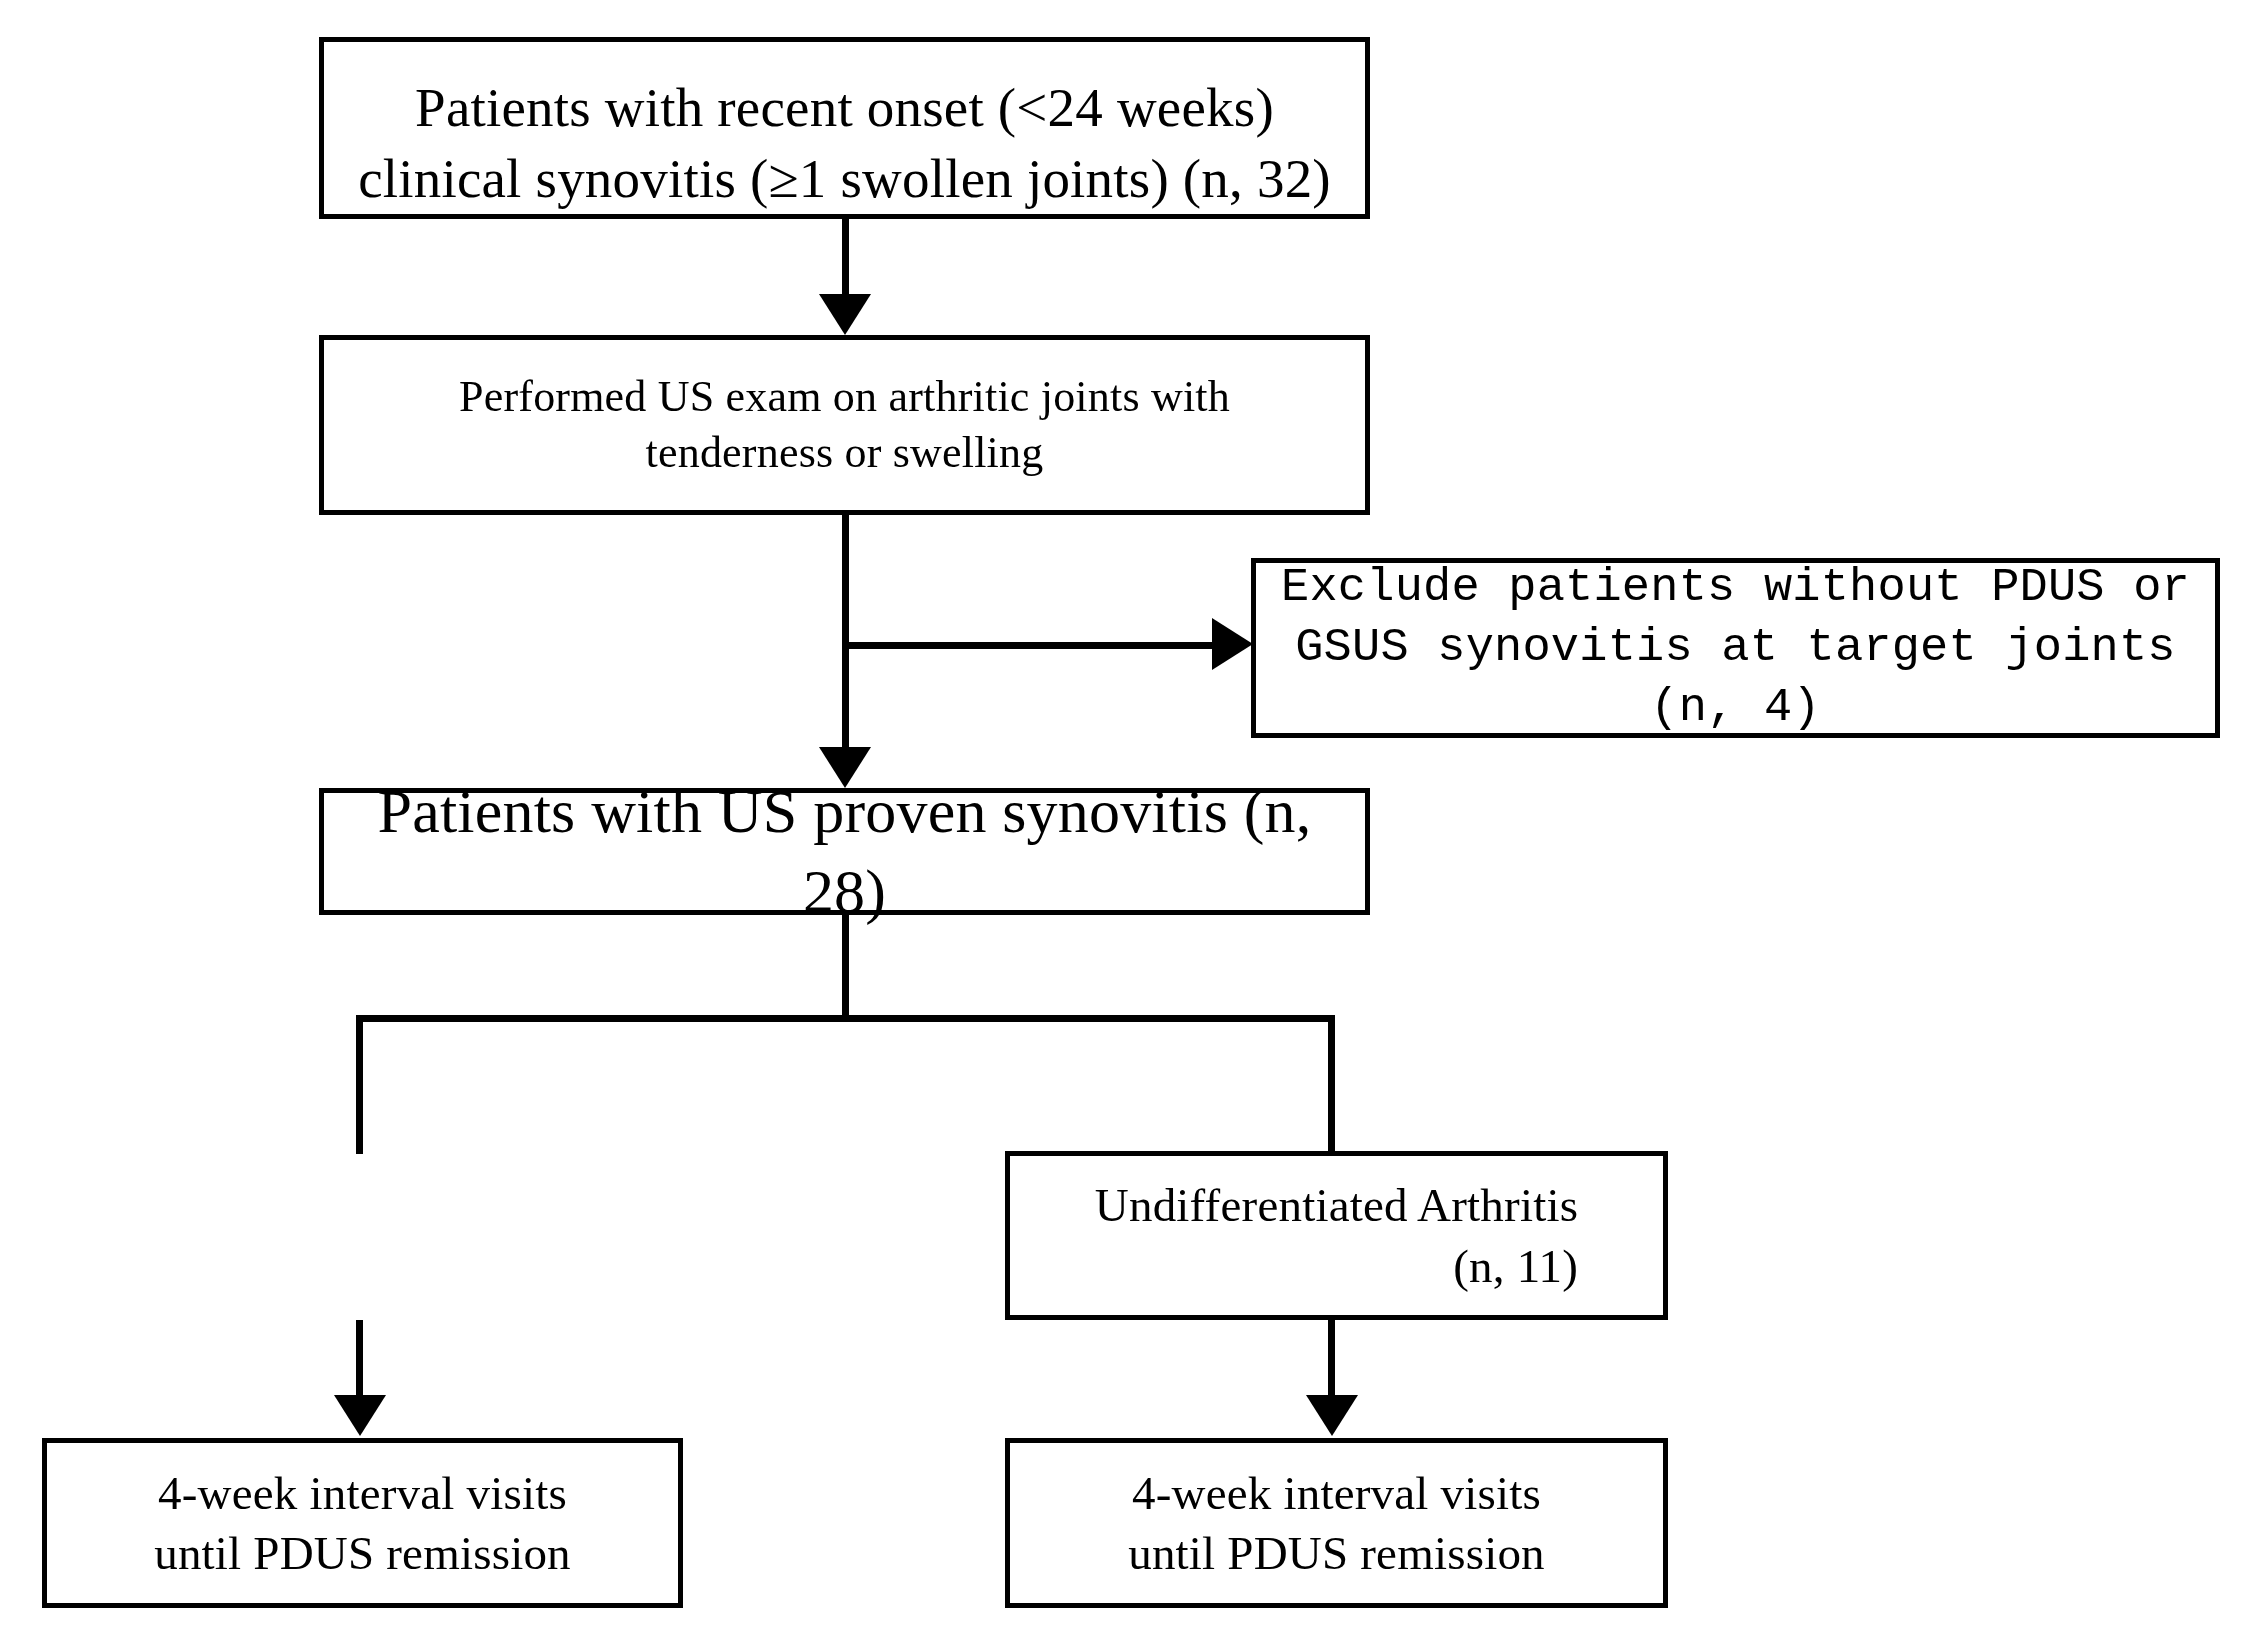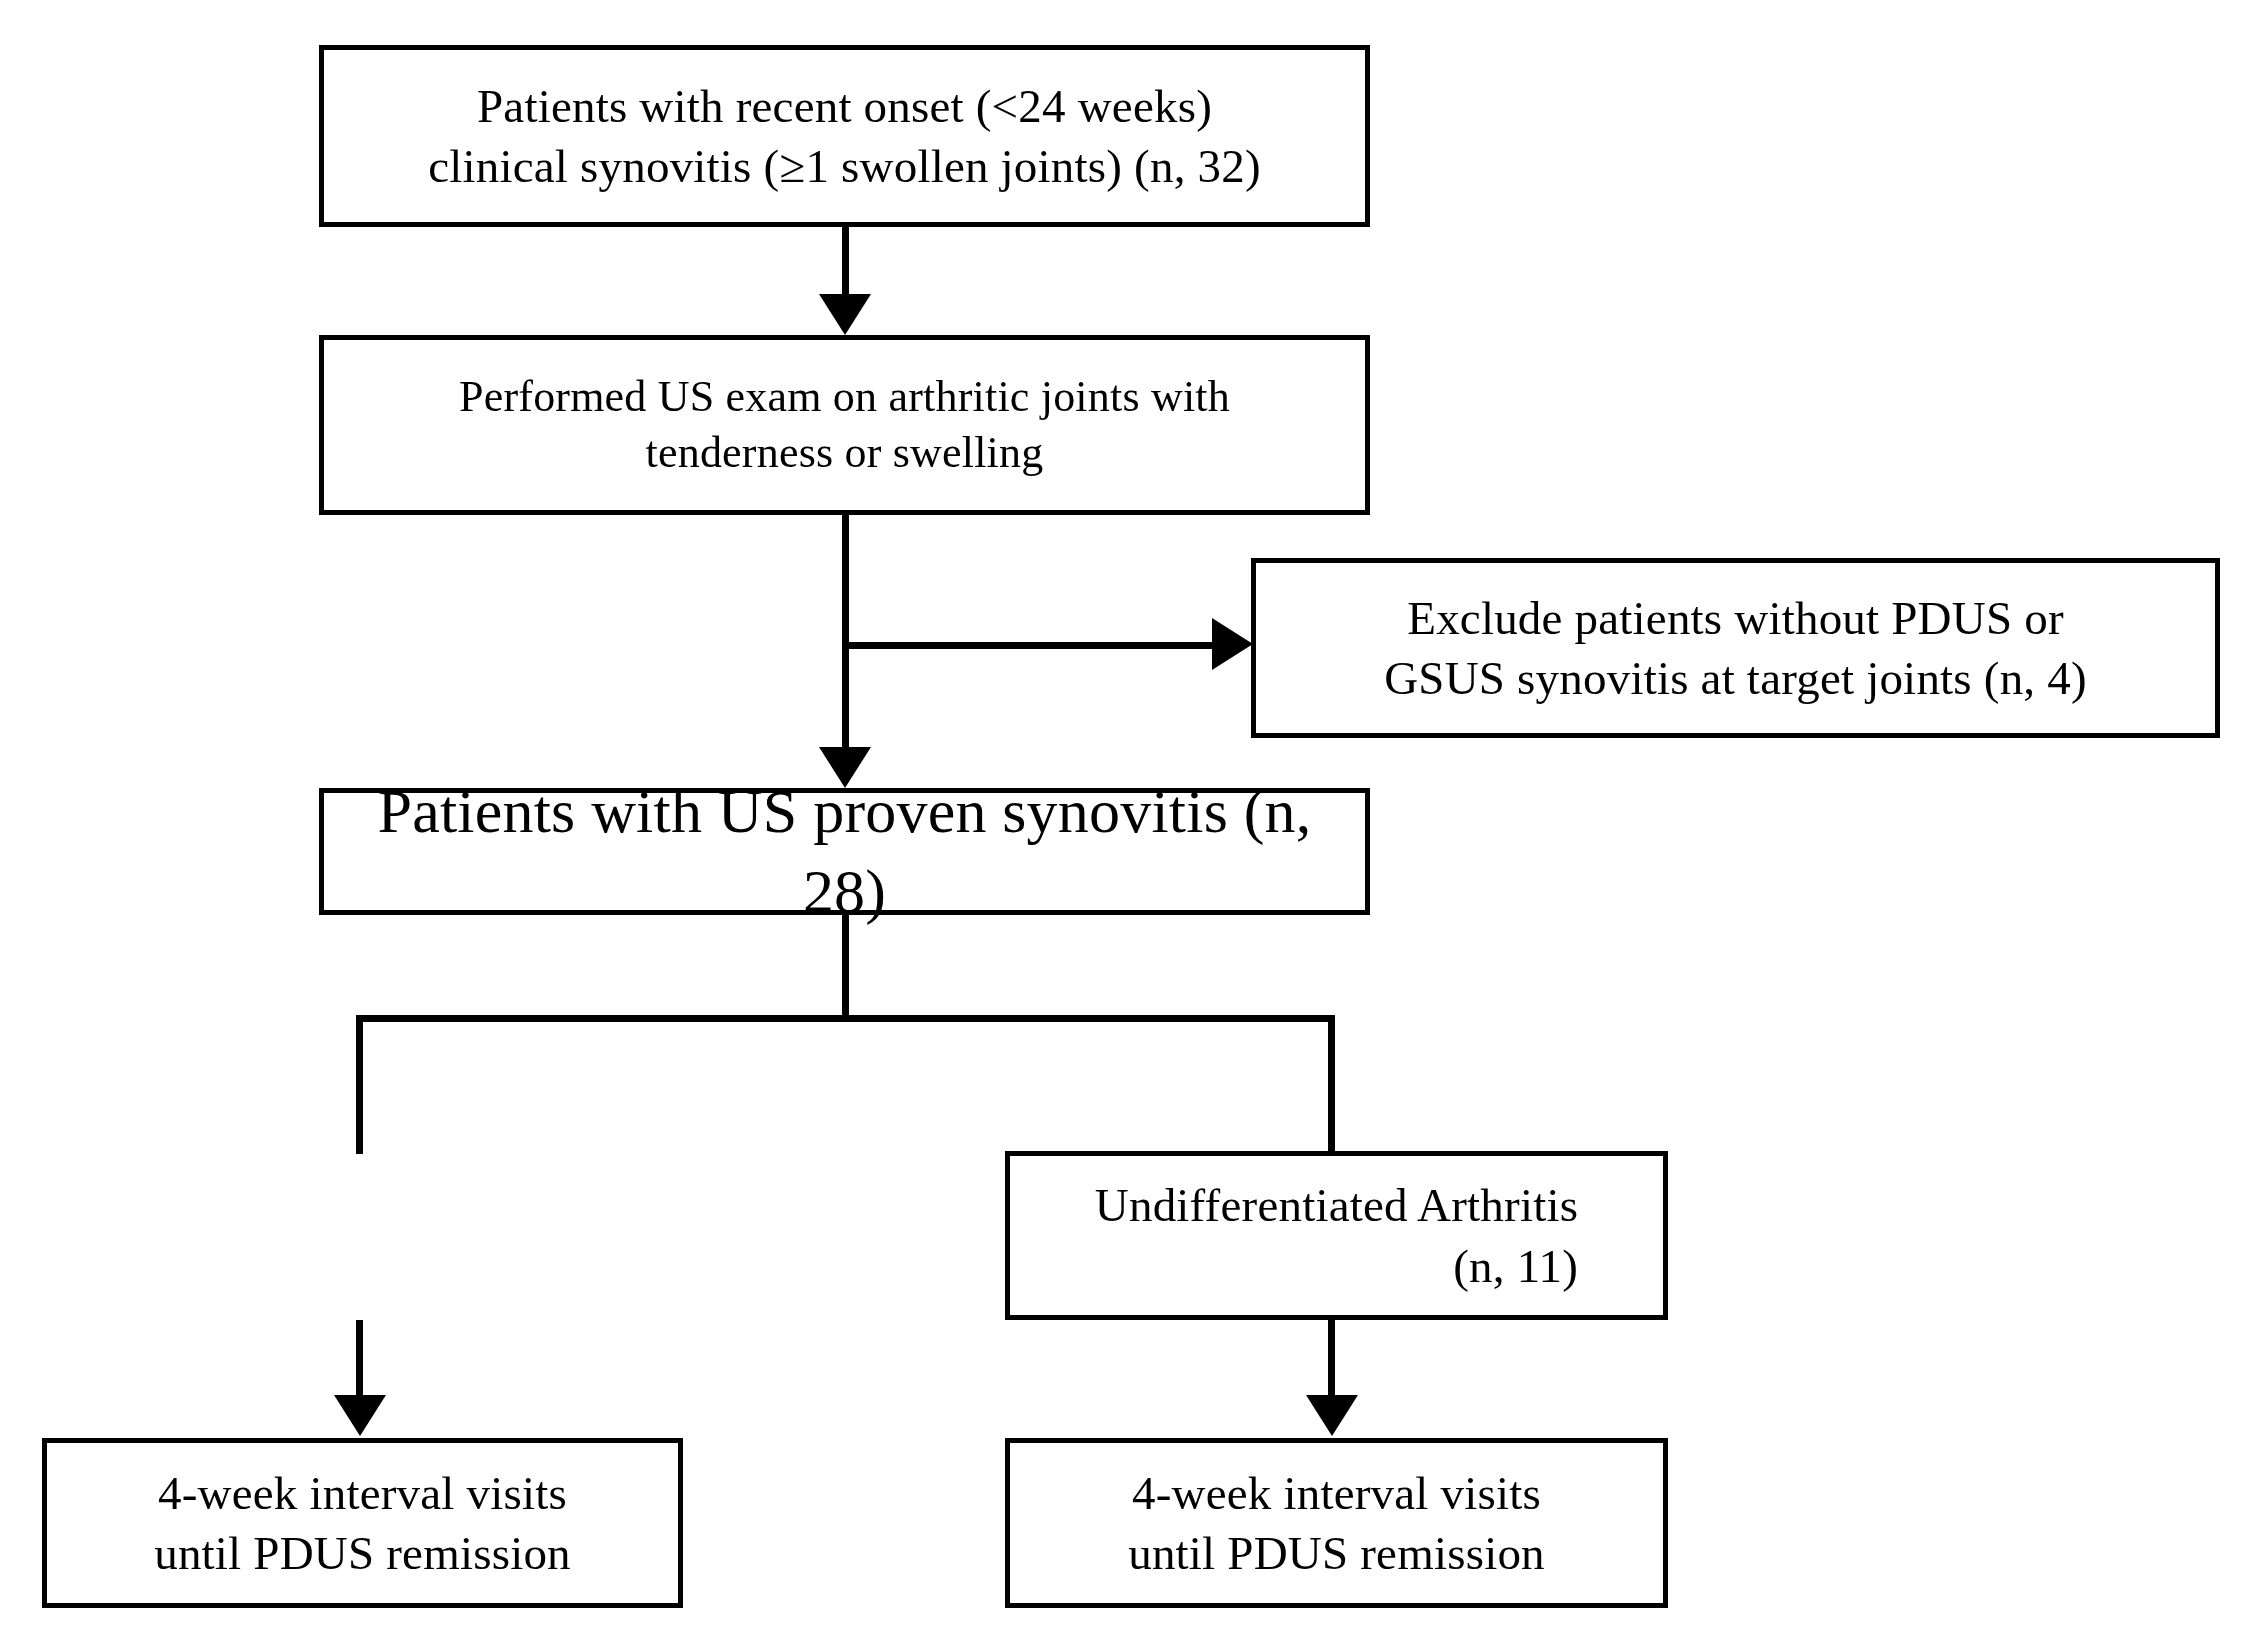--- a/index.html
+++ b/index.html
@@ -60,40 +60,40 @@
     border-bottom: 26px solid transparent;
     border-left: 41px solid #000000;
     z-index: 2;
   }
 </style>
 </head>
 <body>
 
 <div id="canvas">
 
-  <div class="node" style="left:319px; top:45px; width:1051px; height:182px; font-size:47px;">
+  <div class="node" style="left:319px; top:37px; width:1051px; height:182px; font-size:55px;align-items:flex-end;">
     <span class="node-text">Patients with recent onset (&lt;24 weeks)
 clinical synovitis (≥1 swollen joints) (n, 32)</span>
   </div>
 
   <div class="connector vline" style="left:842px; top:210px; height:90px;"></div>
   <div class="arrowhead-down" style="left:819px; top:294px;"></div>
 
   <div class="node" style="left:319px; top:335px; width:1051px; height:180px; font-size:44px;">
     <span class="node-text">Performed US exam on arthritic joints with
 tenderness or swelling</span>
   </div>
 
   <div class="connector vline" style="left:842px; top:515px; height:236px;"></div>
   <div class="arrowhead-down" style="left:819px; top:747px;"></div>
 
   <div class="connector hline" style="left:842px; top:642px; width:375px;"></div>
   <div class="arrowhead-right" style="left:1212px; top:618px;"></div>
 
-  <div class="node" style="left:1251px; top:558px; width:969px; height:180px; font-size:47px;">
+  <div class="node" style="left:1251px; top:558px; width:969px; height:180px; font-size:47px;font-family:Liberation Mono, monospace;">
     <span class="node-text">Exclude patients without PDUS or
 GSUS synovitis at target joints (n, 4)</span>
   </div>
 
   <div class="node" style="left:319px; top:788px; width:1051px; height:127px; font-size:62px;">
     <span class="node-text">Patients with US proven synovitis (n, 28)</span>
   </div>
 
   <div class="connector vline" style="left:842px; top:892px; height:130px;"></div>
   <div class="connector hline" style="left:356px; top:1015px; width:979px;"></div>

